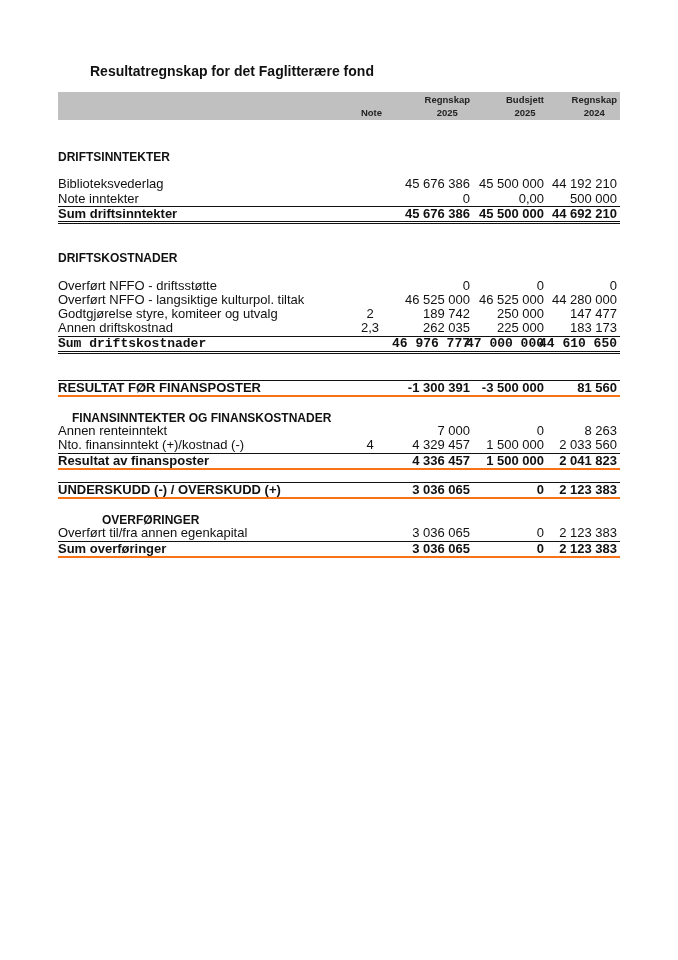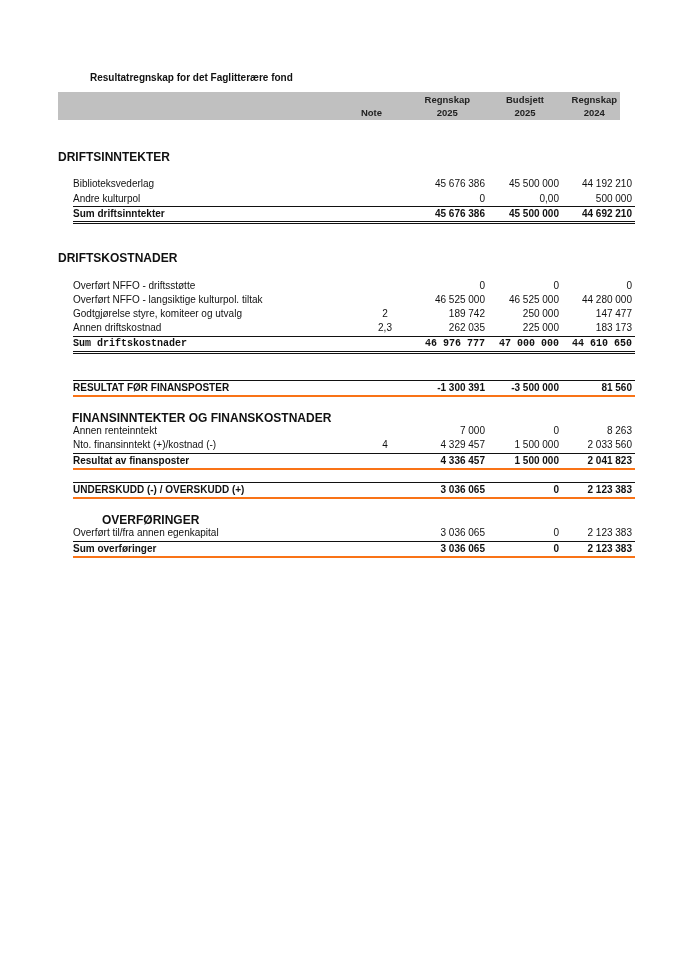--- a/index.html
+++ b/index.html
@@ -16,23 +16,23 @@
       overflow: hidden;
     }
     .page {
       position: absolute;
       left: 58px;
       top: 0;
       width: 562px;
     }
     .doc-title {
       position: absolute;
-      top: 72px;
-      left: 0;
-      font-size: 10px;
+      top: 63px;
+      left: 0;
+      font-size: 14px;
       font-weight: bold;
       white-space: nowrap;
       padding-left: 32px;
     }
     .header-bar {
       position: absolute;
       top: 92px;
       left: 0;
       width: 562px;
       height: 28px;
@@ -46,24 +46,24 @@
       line-height: 13px;
       color: #222;
     }
     .h-note   { right: 238px; top: 14px; }
     .h-c1     { right: 150px; top: 1px; }
     .h-c2     { right: 76px;  top: 1px; }
     .h-c3     { right: 3px;   top: 1px; }
 
     .row {
       position: absolute;
-      left: 15px;
+      left: 0;
       width: 562px;
       height: 14px;
-      font-size: 10px;
+      font-size: 13px;
       line-height: 14px;
     }
     .row .label {
       position: absolute;
       left: 0;
       top: 0;
       white-space: nowrap;
     }
     .row .note {
       position: absolute;
@@ -114,21 +114,21 @@
   <div class="section-heading" style="top:150px;">DRIFTSINNTEKTER</div>
 
   <div class="row" style="top:177px;">
     <span class="label">Biblioteksvederlag</span>
     <span class="note"></span>
     <span class="v1">45 676 386</span>
     <span class="v2">45 500 000</span>
     <span class="v3">44 192 210</span>
   </div>
   <div class="row" style="top:192px;">
-    <span class="label">Andre kulturpol</span>
+    <span class="label">Note inntekter</span>
     <span class="note"></span>
     <span class="v1">0</span>
     <span class="v2">0,00</span>
     <span class="v3">500 000</span>
   </div>
   <div class="row bold top-thin bottom-double" style="top:206px;">
     <span class="label">Sum driftsinntekter</span>
     <span class="v1">45 676 386</span>
     <span class="v2">45 500 000</span>
     <span class="v3">44 692 210</span>

